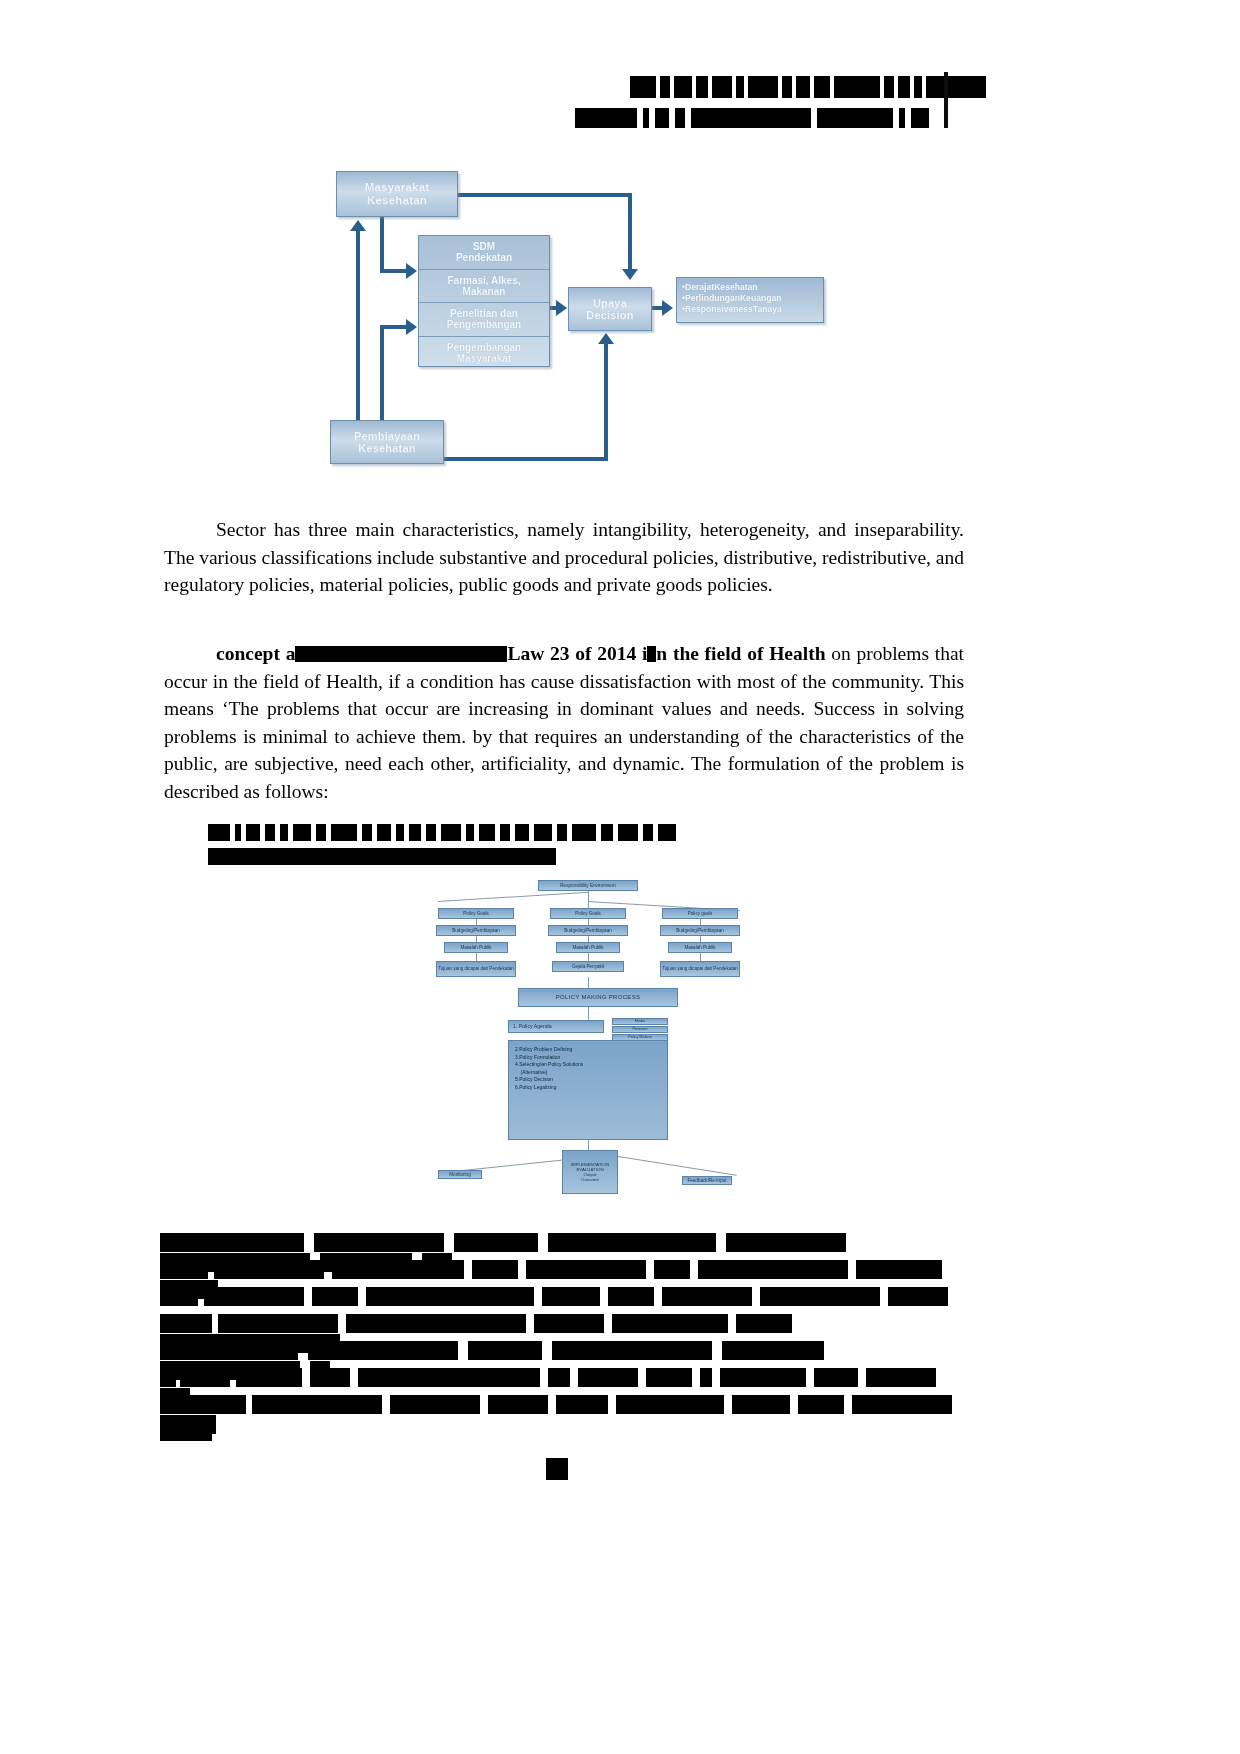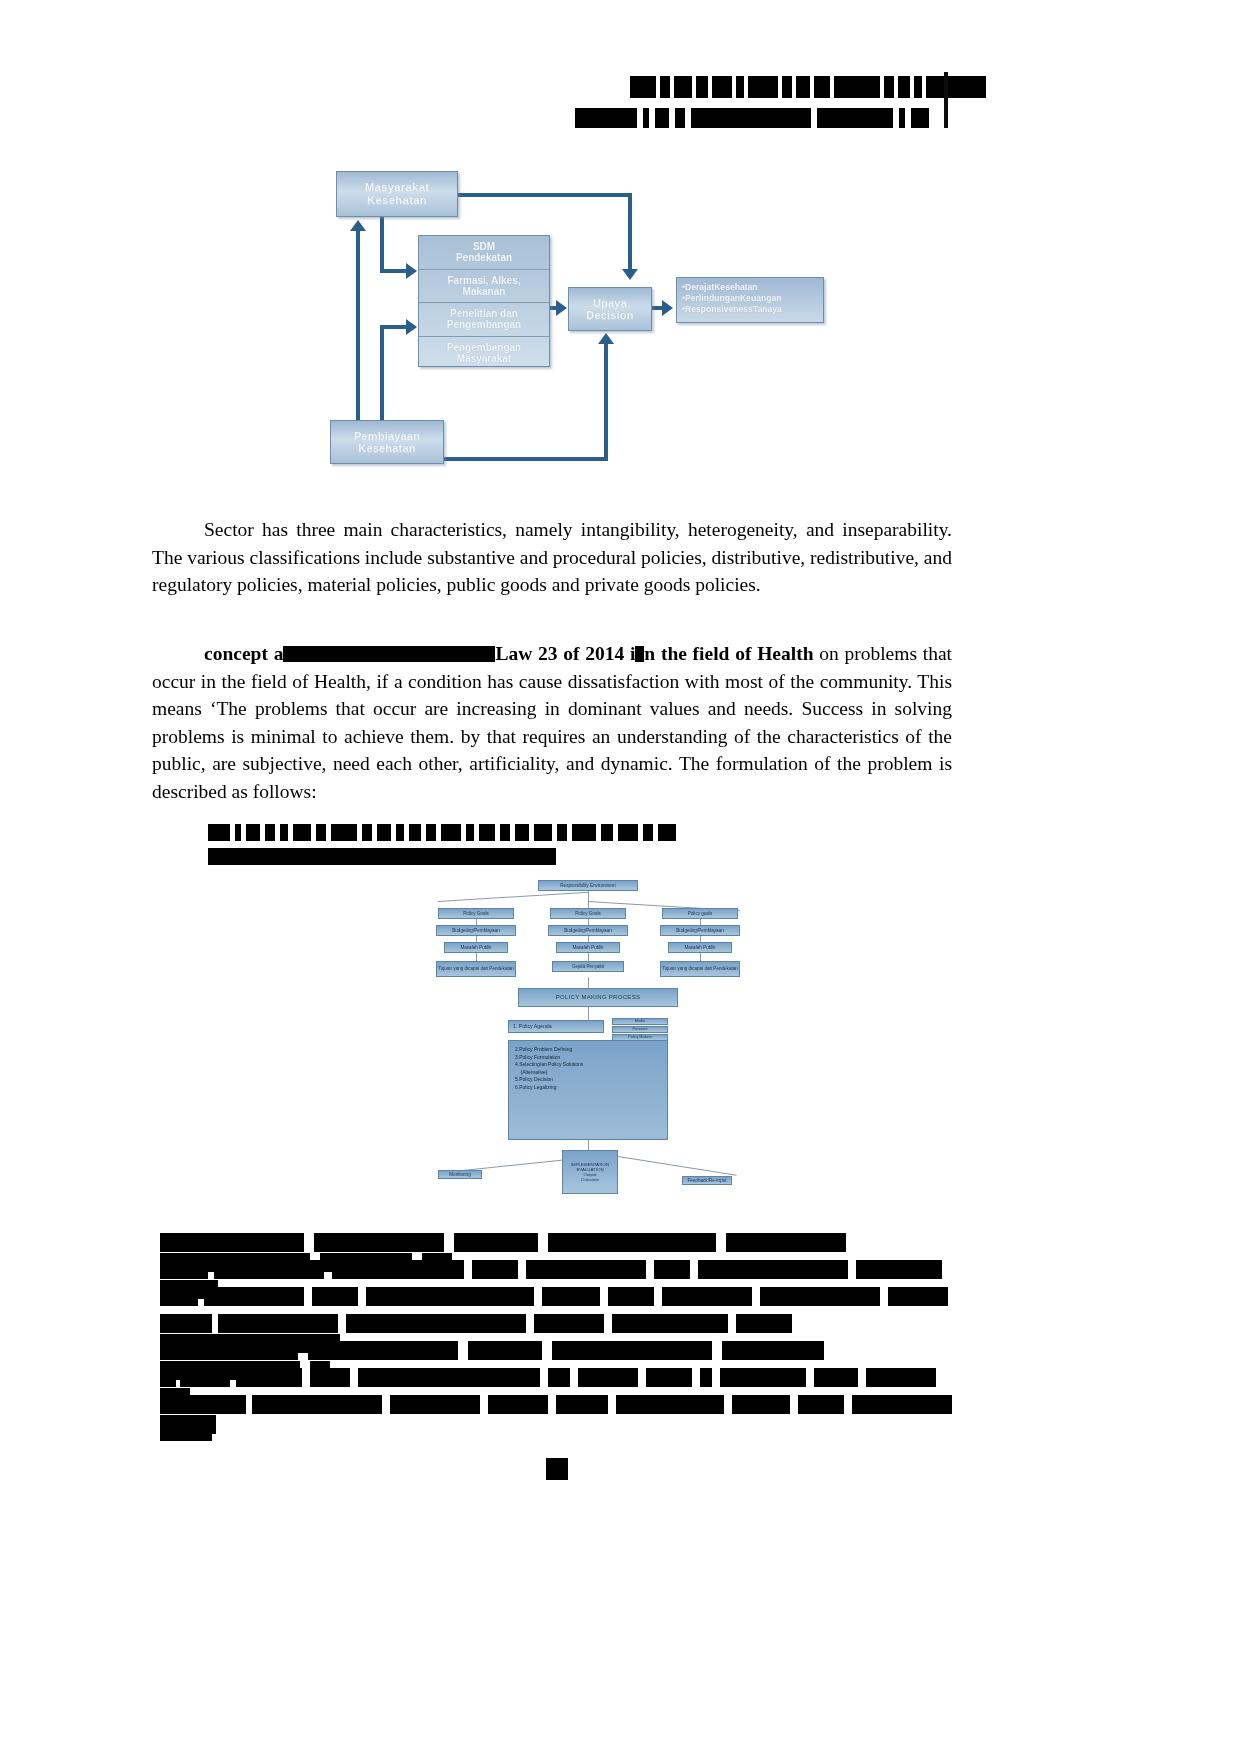--- a/index.html
+++ b/index.html
@@ -64,21 +64,21 @@
   .n-pemb { left:12px; top:257px; width:112px; height:42px; font-size:11px; }
 
   .ln { position:absolute; background:#2a5e8c; }
   .arw { position:absolute; width:0; height:0; }
   .arw-d { border-left:8px solid transparent; border-right:8px solid transparent; border-top:11px solid #2a5e8c; }
   .arw-u { border-left:8px solid transparent; border-right:8px solid transparent; border-bottom:11px solid #2a5e8c; }
   .arw-r { border-top:8px solid transparent; border-bottom:8px solid transparent; border-left:11px solid #2a5e8c; }
 
   
   .para {
-    position:absolute; width:800px; left:152px;
+    position:absolute; width:800px; left:164px;
     font-size:19.5px; line-height:27.5px;
     text-align:justify; text-justify:inter-word;
   }
   .para .ind { display:inline-block; width:52px; }
   .para b { font-weight:bold; }
   .inline-redact { display:inline-block; height:16px; background:#000; vertical-align:-2px; }
 
   
   .rhead { position:absolute; left:208px; top:822px; }
   .rhead .redact { height:17px; margin-right:5px; }

